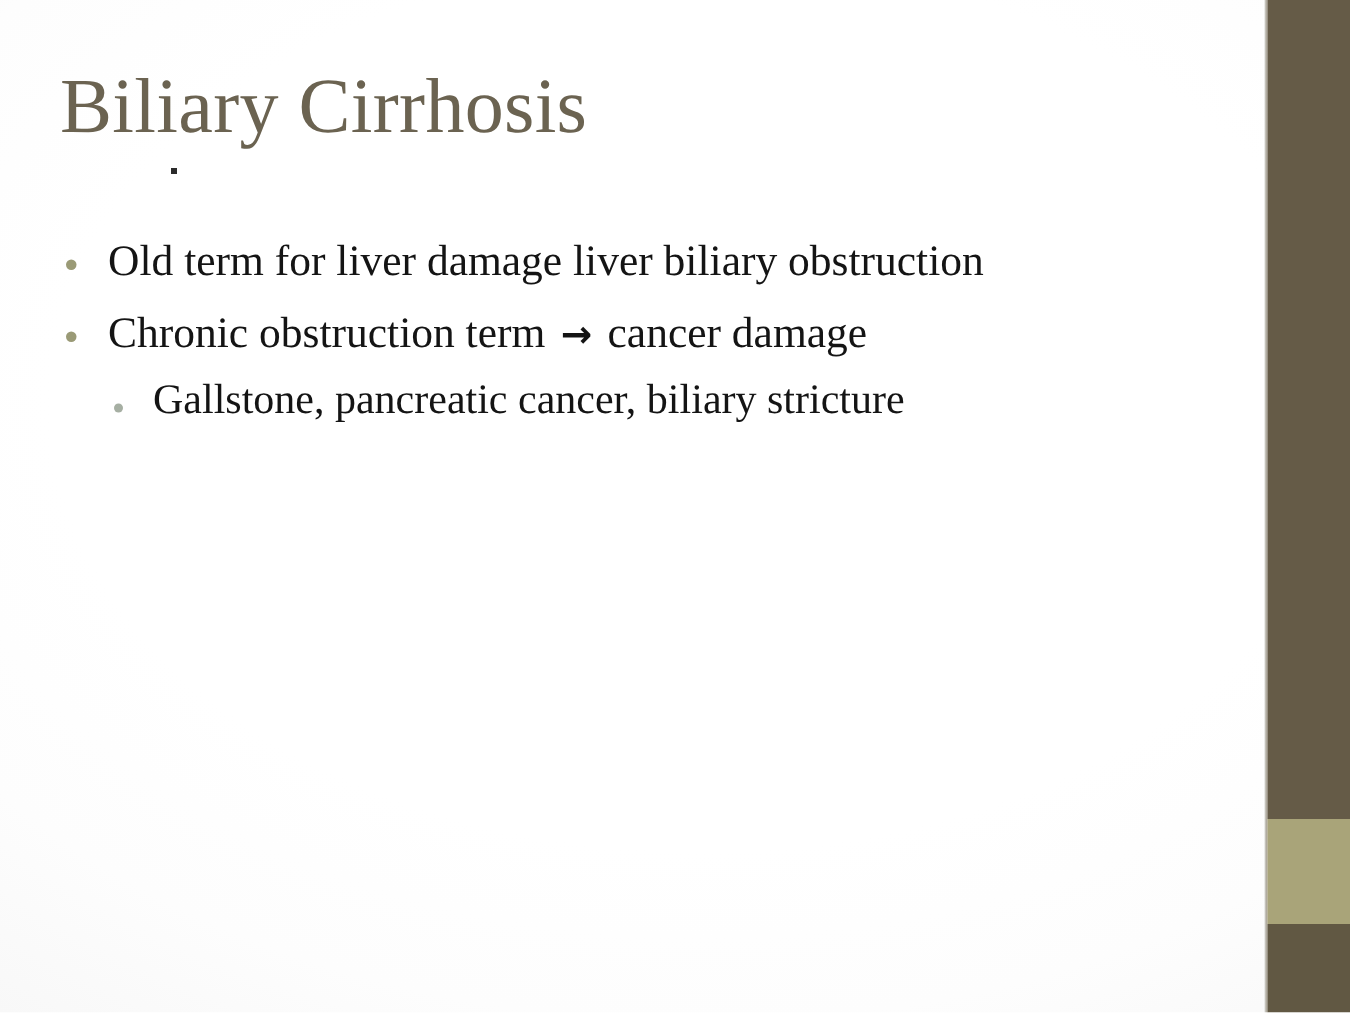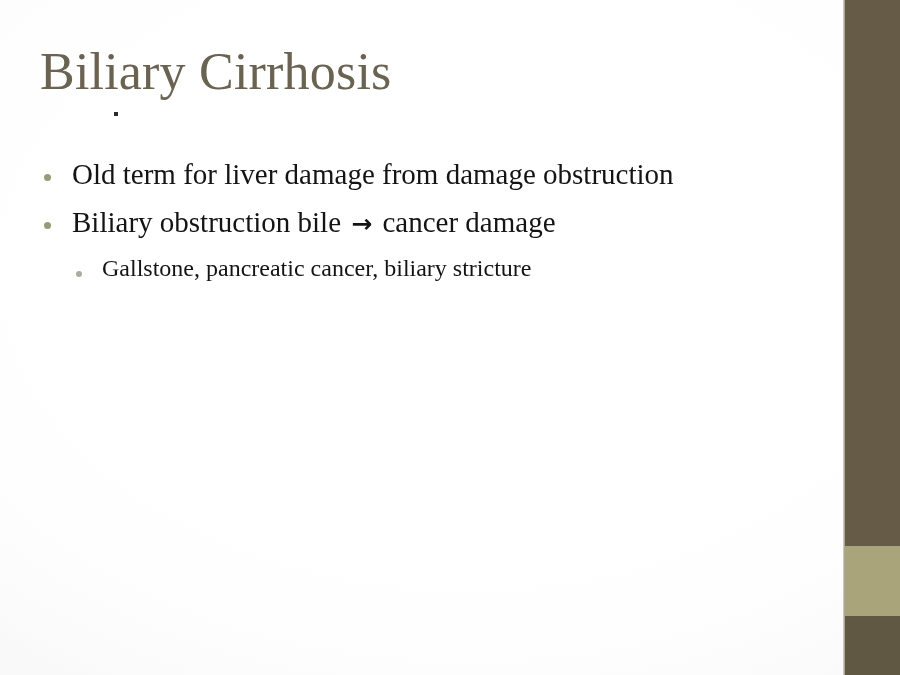--- a/index.html
+++ b/index.html
@@ -124,21 +124,21 @@
   }
   .lvl2 .dot {
     display: inline-block;
     width: 6px;
     height: 6px;
     border-radius: 50%;
     background: #a6afa3;
   }
   .lvl2 .btext {
     font-family: "Liberation Serif", "DejaVu Serif", serif;
-    font-size: 24px;
+    font-size: 28px;
     line-height: 38px;
     color: #141414;
     white-space: nowrap;
   }
 
   
   #sidebar {
     position: absolute;
     top: 0;
     left: 843px;
@@ -170,26 +170,26 @@
   <div id="slide-bg"></div>
 
   <div id="title">Biliary Cirrhosis</div>
 
   <div id="title-artifact"></div>
 
   <div id="body">
 
     <div class="bullet-row lvl1">
       <span class="marker"><span class="dot"></span></span>
-      <span class="btext">Old term for liver damage from damage obstruction</span>
+      <span class="btext">Old term for liver damage liver biliary obstruction</span>
     </div>
 
     <div class="bullet-row lvl1">
       <span class="marker"><span class="dot"></span></span>
-      <span class="btext"><span>Biliary obstruction bile </span><span class="arrow">→</span><span> cancer damage</span></span>
+      <span class="btext"><span>Chronic obstruction term </span><span class="arrow">→</span><span> cancer damage</span></span>
     </div>
 
     <div class="bullet-row lvl2">
       <span class="marker"><span class="dot"></span></span>
       <span class="btext">Gallstone, pancreatic cancer, biliary stricture</span>
     </div>
 
   </div>
 
   <div id="sidebar">

